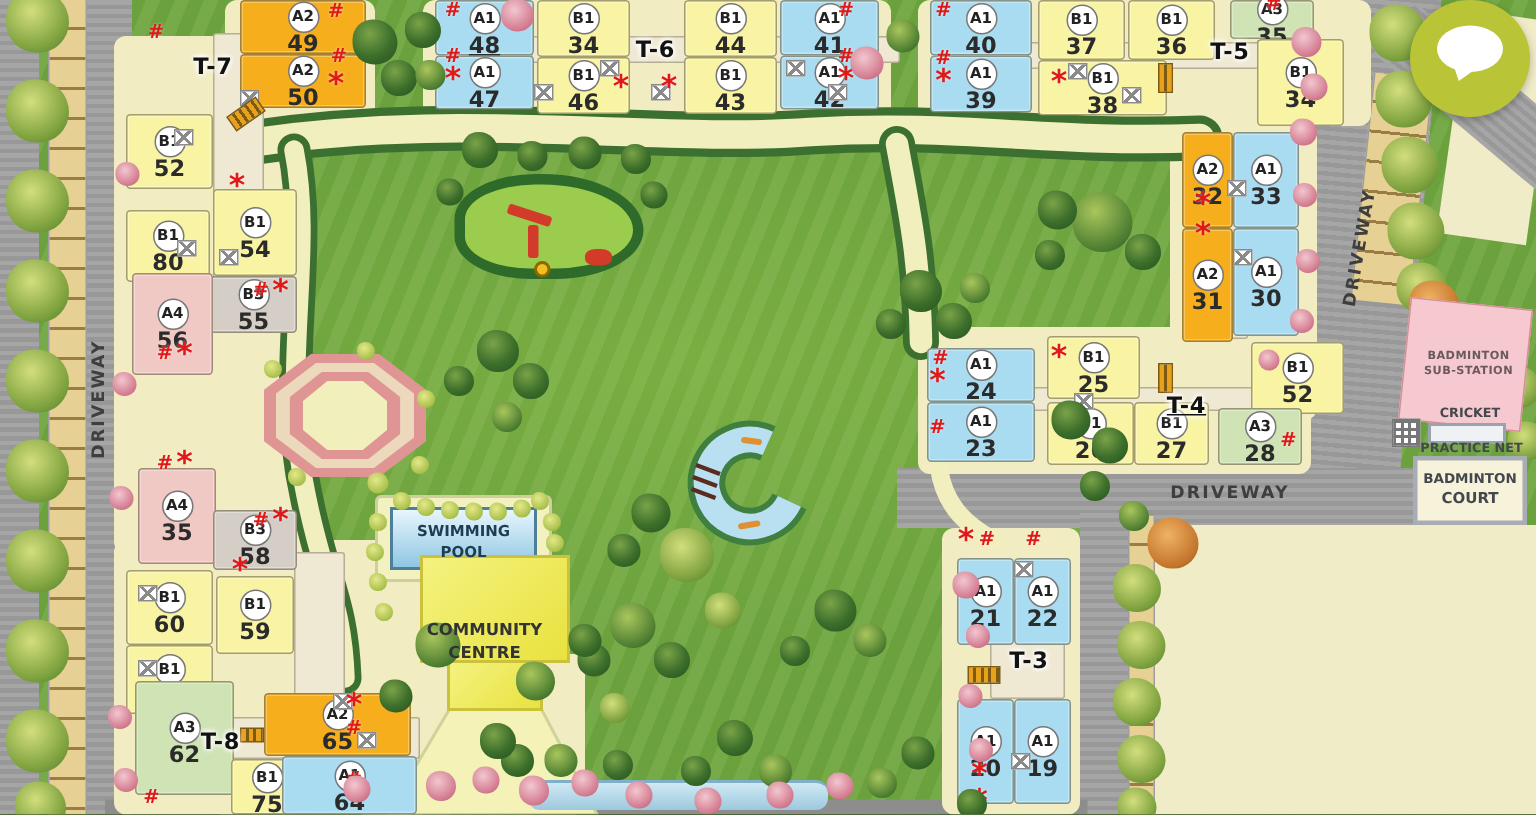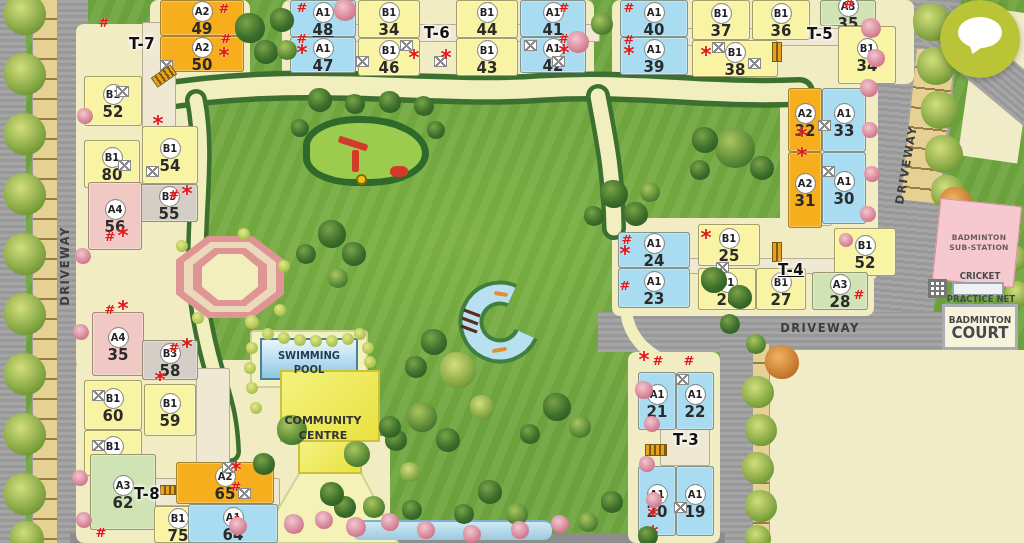--- a/index.html
+++ b/index.html
@@ -535,21 +535,21 @@
   <div class="amlabel sublabel" style="left:979px;top:237px">BADMINTON</div>
   <div class="amlabel sublabel" style="left:979px;top:247px">SUB-STATION</div>
 
   <div style="left:928px;top:279px;width:19px;height:19px;background:repeating-linear-gradient(0deg,#777 0 2px,transparent 2px 5px),repeating-linear-gradient(90deg,#777 0 2px,transparent 2px 5px),#fff;border:1px solid #777"></div>
   <div style="left:952px;top:282px;width:52px;height:14px;background:#eef2f4;border:2px solid #9aa2ad"></div>
   <div class="amlabel sportlabel" style="left:980px;top:276px">CRICKET</div>
   <div class="amlabel sportlabel" style="left:981px;top:299px">PRACTICE NET</div>
 
   <div style="left:942px;top:304px;width:76px;height:46px;background:#f7f3da;border:3px solid #a8adb5"></div>
   <div class="amlabel sportlabel" style="left:980px;top:320px;font-size:9px">BADMINTON</div>
-  <div class="amlabel sportlabel" style="left:980px;top:333px;font-size:15px">COURT</div>
+  <div class="amlabel sportlabel" style="left:980px;top:333px;font-size:10px">COURT</div>
 
   <div class="amlabel poollabel" style="left:309px;top:355px">SWIMMING</div>
   <div class="amlabel poollabel" style="left:309px;top:369px">POOL</div>
   <div class="amlabel" style="left:323px;top:420px;font-size:11px">COMMUNITY</div>
   <div class="amlabel" style="left:323px;top:435px;font-size:11px">CENTRE</div>
 
   <div id="roadlabels-layer" style="left:0;top:0;width:100%;height:100%">
       <div class="roadlabel" style="left: 65px; top: 266px; transform: translate(-50%, -50%) rotate(-90deg);">DRIVEWAY</div>
       <div class="roadlabel" style="left: 906px; top: 165px; transform: translate(-50%, -50%) rotate(-80deg);">DRIVEWAY</div>
       <div class="roadlabel" style="left: 820px; top: 328px; transform: translate(-50%, -50%) rotate(0deg);">DRIVEWAY</div>

